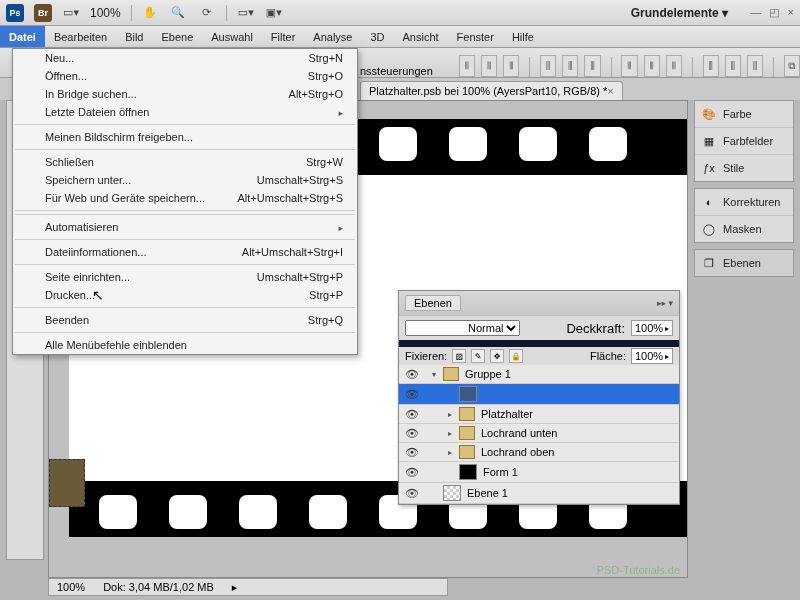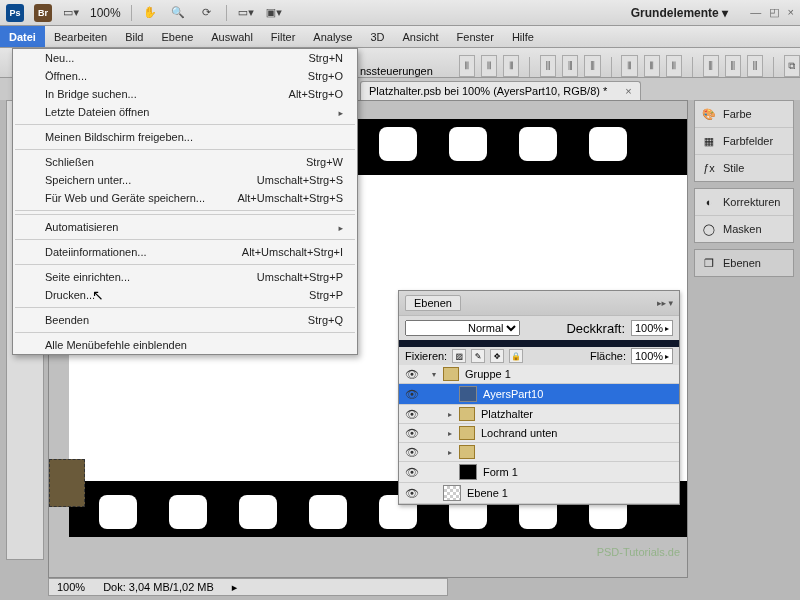--- a/index.html
+++ b/index.html
@@ -19,21 +19,21 @@
 .menuitem { padding: 0 9px; display: flex; align-items: center; color: #222; }
 .menuitem.active { background: #3a76d6; color: #fff; font-weight: bold; }
 
 
 .optionsbar { background: linear-gradient(#e5e5e5,#d2d2d2); height: 30px; border-bottom: 1px solid #999; display: flex; align-items: flex-end; padding-left: 360px; gap: 6px; }
 .opt-ico { width: 22px; height: 22px; border: 1px solid #aaa; background: #e0e0e0; display: flex; align-items: center; justify-content: center; color: #555; font-size: 10px; }
 .opt-sep { width: 1px; height: 20px; background: #aaa; margin: 0 4px; }
 
 
 .doc-tabs { background: #c9c9c9; height: 22px; display: flex; align-items: flex-end; padding-left: 360px; }
-.doc-tab { background: #e8e8e8; border: 1px solid #999; border-bottom: none; padding: 3px 8px; border-radius: 3px 3px 0 0; display: flex; align-items: center; gap: 18px; }
+.doc-tab { background: #e8e8e8; border: 1px solid #999; border-bottom: none; padding: 3px 8px; border-radius: 3px 3px 0 0; display: flex; align-items: center; gap: 0; }
 .doc-close { color: #666; }
 
 
 .canvas-area { position: absolute; left: 48px; top: 100px; right: 112px; bottom: 22px; background: #c0c0c0; border: 1px solid #888; }
 .canvas-img { position: absolute; left: 20px; top: 18px; right: 0; bottom: 40px; background: #000; }
 .film-hole { position: absolute; width: 38px; height: 34px; background: #fff; border-radius: 8px; }
 .thumb { position: absolute; left: 0; top: 358px; width: 36px; height: 48px; background: #6a5a3a; border: 1px dashed #333; }
 
 
 .tools { position: absolute; left: 6px; top: 100px; width: 38px; background: #dcdcdc; border: 1px solid #999; }
@@ -71,21 +71,21 @@
 .layer-thumb { width: 18px; height: 16px; background: #fff; border: 1px solid #888; }
 .tri { color: #555; font-size: 8px; width: 10px; text-align: center; }
 .layer-name { flex: 1; padding-left: 2px; }
 .checker { background-image: linear-gradient(45deg,#ccc 25%,transparent 25%),linear-gradient(-45deg,#ccc 25%,transparent 25%),linear-gradient(45deg,transparent 75%,#ccc 75%),linear-gradient(-45deg,transparent 75%,#ccc 75%); background-size: 6px 6px; background-position: 0 0,0 3px,3px -3px,-3px 0; }
 
 
 .status { position: absolute; left: 48px; bottom: 4px; height: 18px; background: #e0e0e0; border: 1px solid #999; display: flex; align-items: center; gap: 18px; padding: 0 8px; font-size: 10px; width: 400px; }
 
 .cursor { position: absolute; left: 92px; top: 287px; z-index: 60; font-size: 14px; color: #000; pointer-events: none; }
 
-.watermark { position: absolute; right: 120px; bottom: 42px; color: #7a6; font-size: 11px; opacity: .6; }
+.watermark { position: absolute; right: 120px; bottom: 24px; color: #7a6; font-size: 11px; opacity: .6; }
 </style>
 </head>
 <body>
 
 <div class="toolbar-top">
   <div class="ps-logo">Ps</div>
   <div class="br-logo">Br</div>
   <div class="tb-ico">▭▾</div>
   <div class="zoom-val">100%</div>
   <div style="width:1px;height:16px;background:#aaa"></div>
@@ -303,41 +303,41 @@
         <div style="width: 0px;"></div>
         <div class="tri">▾</div>
         <div class="folder-ico"></div>
         <div class="layer-name">Gruppe 1</div>
       </div>
       <div class="layer-item sel">
         <div class="eye">👁</div>
         <div style="width: 16px;"></div>
         <div class="tri"></div>
         <div class="layer-thumb" style="background: rgb(58, 90, 138);"></div>
-        <div class="layer-name">AyersPart10</div>
       </div>
       <div class="layer-item">
         <div class="eye">👁</div>
         <div style="width: 16px;"></div>
         <div class="tri">▸</div>
         <div class="folder-ico"></div>
         <div class="layer-name">Platzhalter</div>
       </div>
       <div class="layer-item">
         <div class="eye">👁</div>
         <div style="width: 16px;"></div>
         <div class="tri">▸</div>
         <div class="folder-ico"></div>
         <div class="layer-name">Lochrand unten</div>
       </div>
       <div class="layer-item">
         <div class="eye">👁</div>
         <div style="width: 16px;"></div>
         <div class="tri">▸</div>
         <div class="folder-ico"></div>
+        <div class="layer-name">Lochrand oben</div>
       </div>
       <div class="layer-item">
         <div class="eye">👁</div>
         <div style="width: 16px;"></div>
         <div class="tri"></div>
         <div class="layer-thumb" style="background: rgb(0, 0, 0);"></div>
         <div class="layer-name">Form 1</div>
       </div>
       <div class="layer-item">
         <div class="eye">👁</div>

